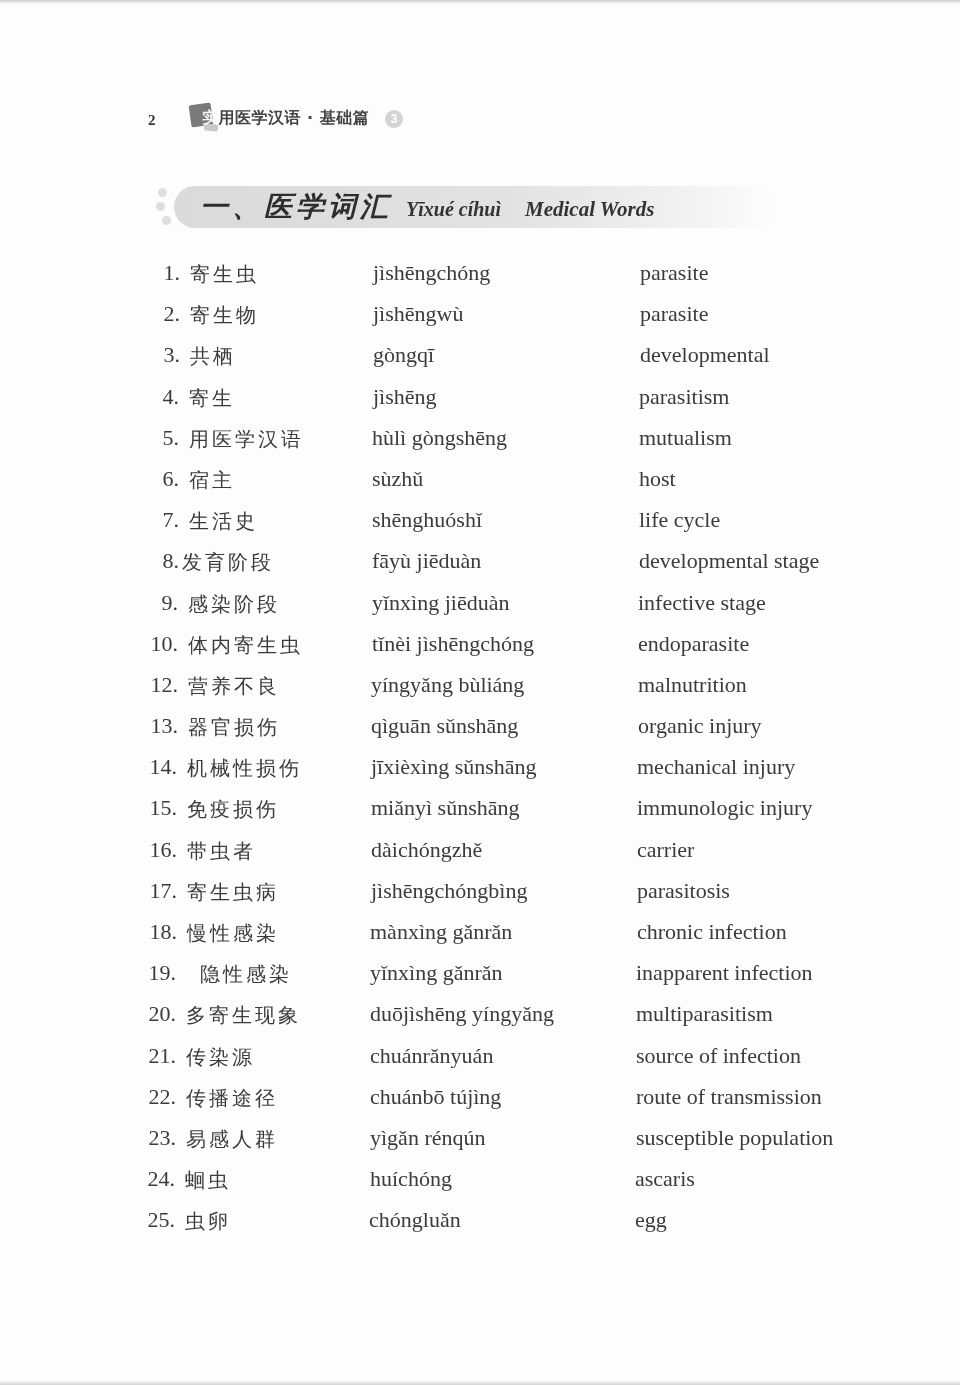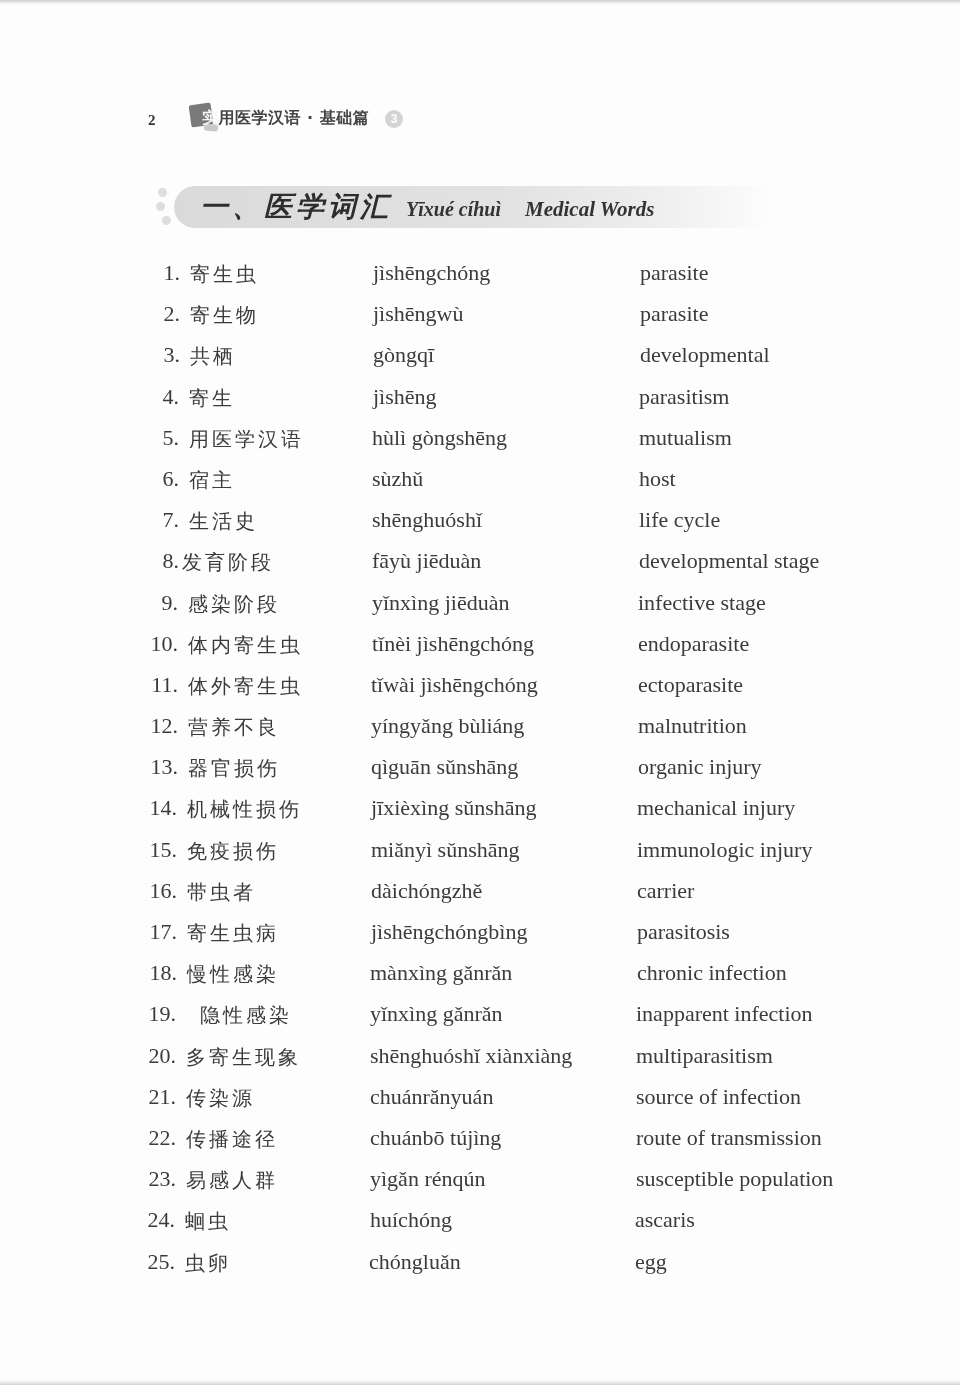--- a/index.html
+++ b/index.html
@@ -254,26 +254,20 @@
       <span class="col-pinyin" style="left:372px">yǐnxìng jiēduàn</span>
       <span class="col-en" style="left:638px">infective stage</span>
     </div>
     <div class="vocab-row">
       <span class="col-num" style="left:138px">10.</span>
       <span class="col-cn" style="left:188px">体内寄生虫</span>
       <span class="col-pinyin" style="left:372px">tǐnèi jìshēngchóng</span>
       <span class="col-en" style="left:638px">endoparasite</span>
     </div>
     <div class="vocab-row">
-      <span class="col-num" style="left:138px">11.</span>
-      <span class="col-cn" style="left:188px">体外寄生虫</span>
-      <span class="col-pinyin" style="left:371px">tǐwài jìshēngchóng</span>
-      <span class="col-en" style="left:638px">ectoparasite</span>
-    </div>
-    <div class="vocab-row">
       <span class="col-num" style="left:138px">12.</span>
       <span class="col-cn" style="left:188px">营养不良</span>
       <span class="col-pinyin" style="left:371px">yíngyǎng bùliáng</span>
       <span class="col-en" style="left:638px">malnutrition</span>
     </div>
     <div class="vocab-row">
       <span class="col-num" style="left:138px">13.</span>
       <span class="col-cn" style="left:188px">器官损伤</span>
       <span class="col-pinyin" style="left:371px">qìguān sǔnshāng</span>
       <span class="col-en" style="left:638px">organic injury</span>
@@ -310,21 +304,21 @@
     </div>
     <div class="vocab-row">
       <span class="col-num" style="left:136px">19.</span>
       <span class="col-cn" style="left:200px">隐性感染</span>
       <span class="col-pinyin" style="left:370px">yǐnxìng gǎnrǎn</span>
       <span class="col-en" style="left:636px">inapparent infection</span>
     </div>
     <div class="vocab-row">
       <span class="col-num" style="left:136px">20.</span>
       <span class="col-cn" style="left:186px">多寄生现象</span>
-      <span class="col-pinyin" style="left:370px">shēnghuóshǐ xiànxiàng</span>
+      <span class="col-pinyin" style="left:370px">duōjìshēng yíngyǎng</span>
       <span class="col-en" style="left:636px">multiparasitism</span>
     </div>
     <div class="vocab-row">
       <span class="col-num" style="left:136px">21.</span>
       <span class="col-cn" style="left:186px">传染源</span>
       <span class="col-pinyin" style="left:370px">chuánrǎnyuán</span>
       <span class="col-en" style="left:636px">source of infection</span>
     </div>
     <div class="vocab-row">
       <span class="col-num" style="left:136px">22.</span>

